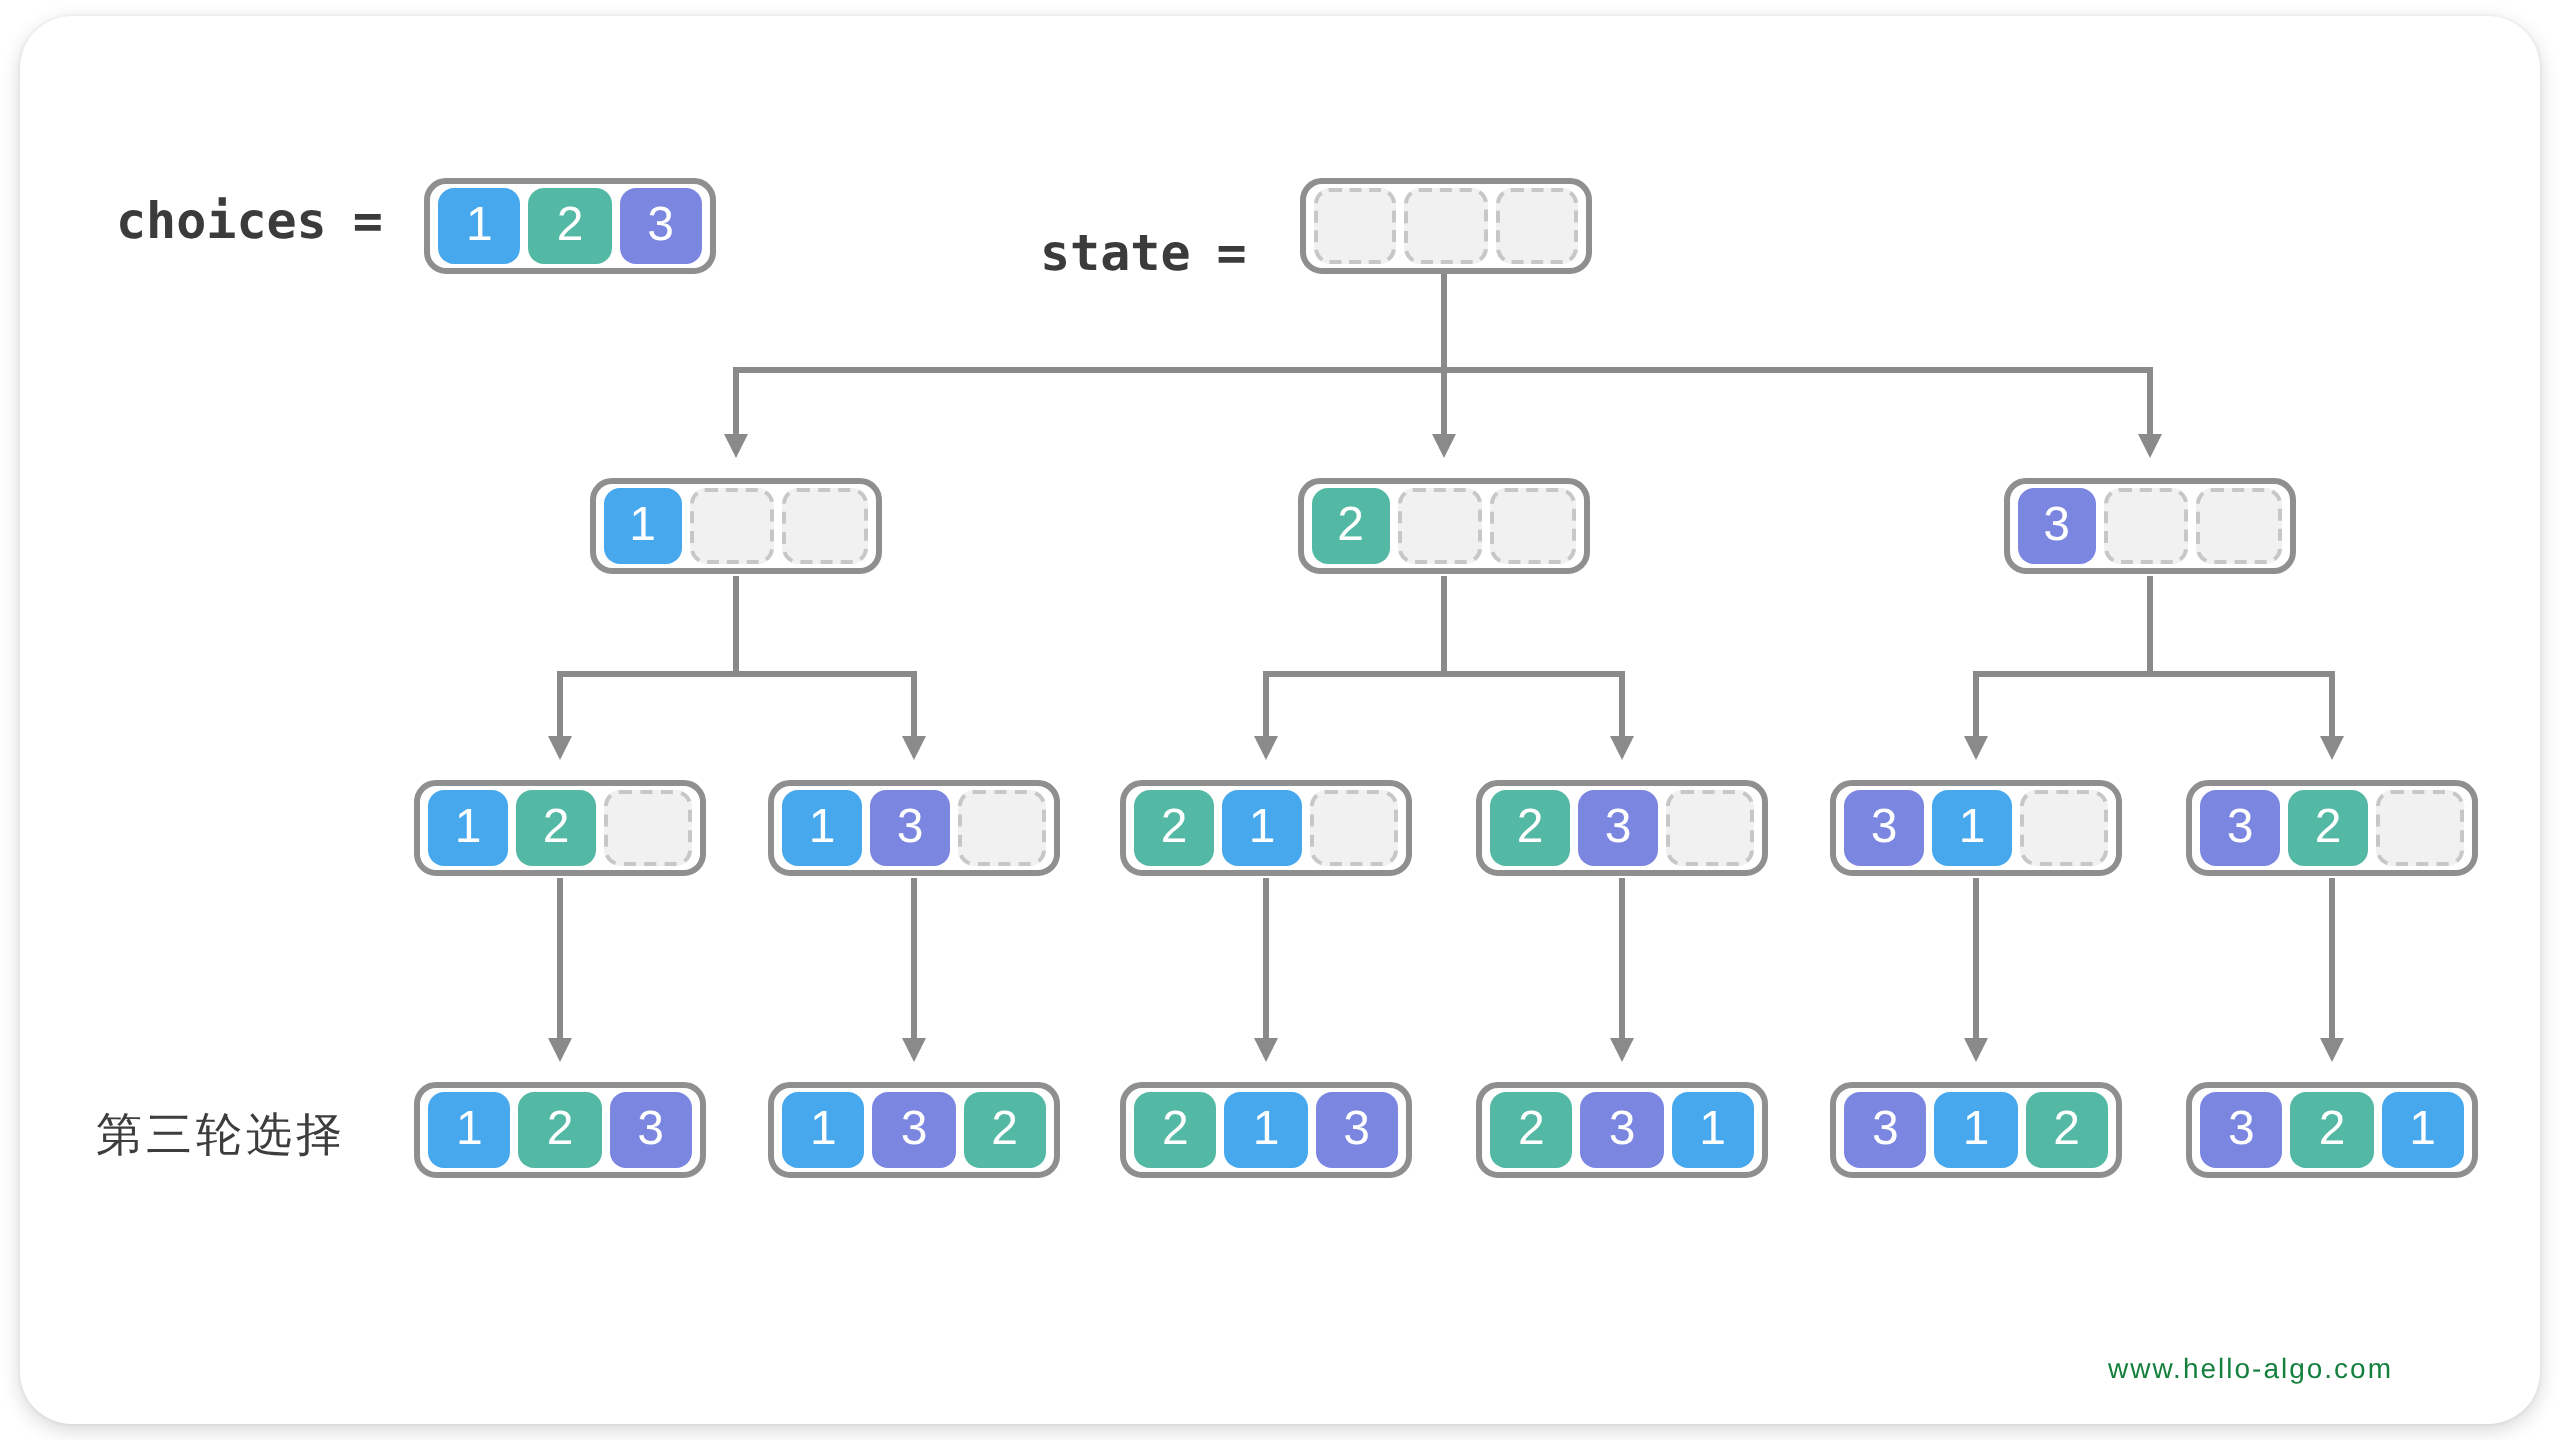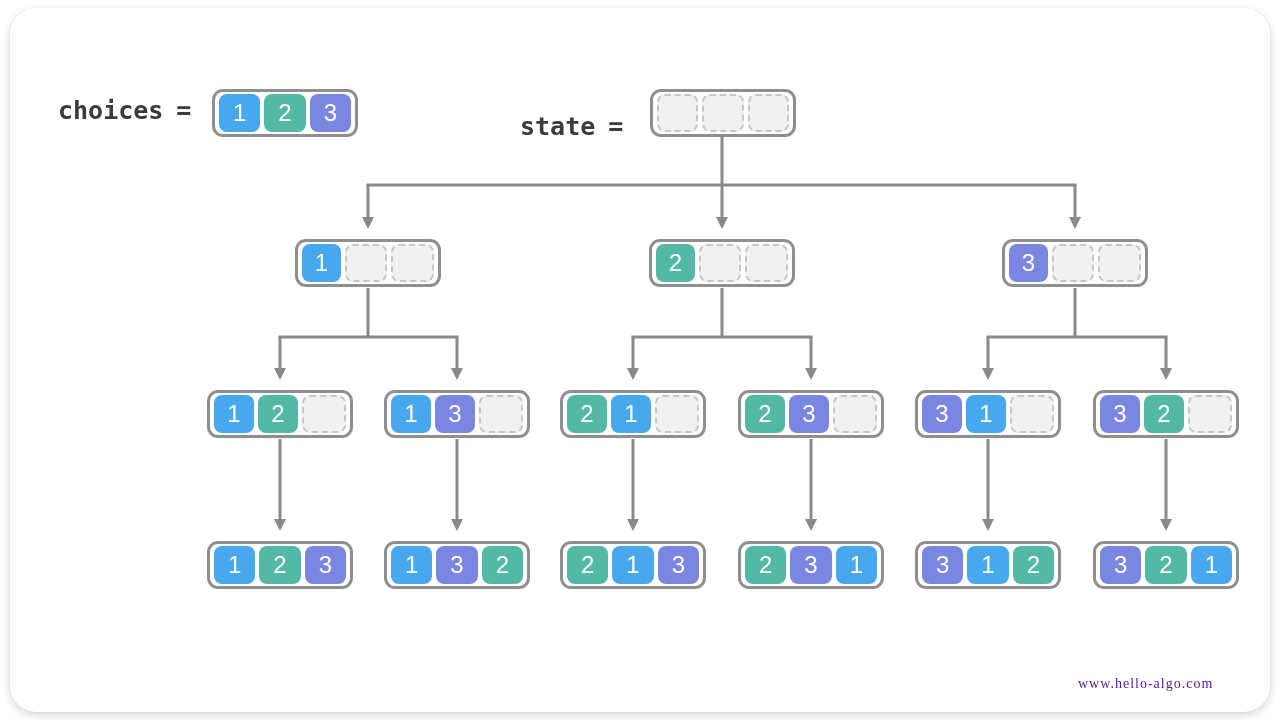--- a/index.html
+++ b/index.html
@@ -17,23 +17,23 @@
         width:146px;height:48px;background:#ffffff;border:3px solid #8f8f8f;
         border-radius:11px;padding:0 2px;}
   .cell{flex:1 1 0;height:38px;margin:0 2px;border-radius:8px;display:flex;
         align-items:center;justify-content:center;color:#ffffff;font-size:24px;
         font-family:"Liberation Sans",sans-serif;box-sizing:border-box;}
   .cell.empty{background:#f1f1f1;border:2px dashed #c7c7c7;}
 
   .row-label{position:absolute;font-size:23px;color:#3d3d3d;letter-spacing:2px;
              font-family:"Liberation Sans",sans-serif;white-space:nowrap;}
 
-  .watermark{position:absolute;left:1078px;top:676px;
-             font-family:Liberation Serif, serif;
-             font-size:14px;color:#4c1d95;letter-spacing:1px;}
+  .watermark{position:absolute;left:1054px;top:676px;
+             font-family:Liberation Sans, sans-serif;
+             font-size:14px;color:#15803d;letter-spacing:1px;}
 </style>
 </head>
 <body>
 
 <div class="stage">
   <div class="card"></div>
 
   <svg class="connectors" viewBox="0 0 1280 720" xmlns="http://www.w3.org/2000/svg">
     <defs>
       <marker id="arrow" markerUnits="userSpaceOnUse" markerWidth="13" markerHeight="13" refX="9" refY="6" orient="auto">
@@ -83,20 +83,21 @@
 
   <div class="var-label" style="left:520px;top:112px;">
     <span>state</span><span class="eq">=</span>
   </div>
   <div class="node" style="left:650px;top:89px;">
       <span class="cell empty"></span>
       <span class="cell empty"></span>
       <span class="cell empty"></span>
     </div>
 
+  <div class="row-label" style="left:48px;top:552px;">第三轮选择</div>
 
   <div class="node" style="left:295px;top:239px;">
       <span class="cell" style="background: rgb(71, 168, 238);">1</span>
       <span class="cell empty"></span>
       <span class="cell empty"></span>
     </div>
   <div class="node" style="left:649px;top:239px;">
       <span class="cell" style="background: rgb(83, 185, 165);">2</span>
       <span class="cell empty"></span>
       <span class="cell empty"></span>

